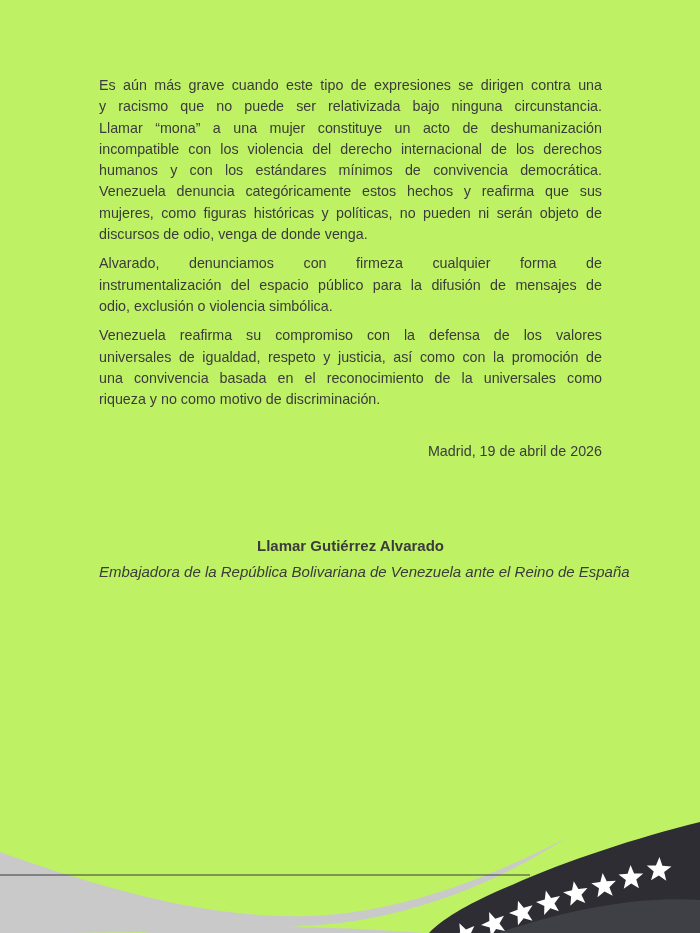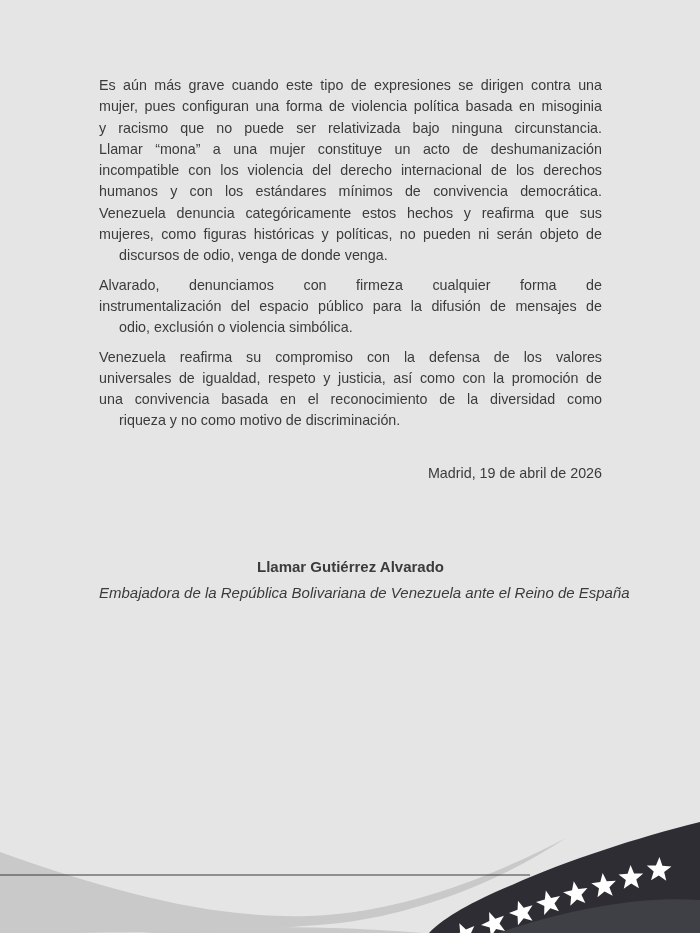--- a/index.html
+++ b/index.html
@@ -2,65 +2,64 @@
 <html><head>
 <meta charset="utf-8">
 <style>
   html,body{margin:0;padding:0;}
   body{
     width:700px;height:933px;
     background:#ffffff;
     font-family:"Liberation Sans", sans-serif;
     position:relative;overflow:hidden;
   }
-  .page{position:absolute;inset:0;background:#e5e5e5;}
+  .page{position:absolute;inset:0;background:#bef264;}
   .letter-content{
     position:absolute;left:99px;top:0;width:503px;
     color:#3b3b3b;
     font-size:14.3px;line-height:21.3px;
     padding-top:75px;
   }
   .para{margin:0 0 8px 0;}
   .jline{text-align:justify;text-align-last:justify;}
-  .jline.last{text-align-last:left;margin-left:20px;}
+  .jline.last{text-align-last:left;}
   .dateline{text-align:right;margin-top:31px;}
   .sig-name{text-align:center;font-weight:bold;margin-top:72px;font-size:15px;}
   .sig-title{
     text-align:center;font-style:italic;margin-top:5px;
     white-space:nowrap;font-size:15px;
   }
   .footer-art{position:absolute;left:0;bottom:0;width:700px;height:145px;}
   .footer-art svg{display:block;}
 </style>
 </head>
 <body>
 
 <div class="page">
 
   <div class="letter-content">
     <div class="para">
         <div class="jline">Es aún más grave cuando este tipo de expresiones se dirigen contra una</div>
-        <div class="jline">mujer, pues configuran una forma de violencia política basada en misoginia</div>
         <div class="jline">y racismo que no puede ser relativizada bajo ninguna circunstancia.</div>
         <div class="jline">Llamar “mona” a una mujer constituye un acto de deshumanización</div>
         <div class="jline">incompatible con los violencia del derecho internacional de los derechos</div>
         <div class="jline">humanos y con los estándares mínimos de convivencia democrática.</div>
         <div class="jline">Venezuela denuncia categóricamente estos hechos y reafirma que sus</div>
         <div class="jline">mujeres, como figuras históricas y políticas, no pueden ni serán objeto de</div>
         <div class="jline last">discursos de odio, venga de donde venga.</div>
       </div>
     <div class="para">
         <div class="jline">Alvarado, denunciamos con firmeza cualquier forma de</div>
         <div class="jline">instrumentalización del espacio público para la difusión de mensajes de</div>
         <div class="jline last">odio, exclusión o violencia simbólica.</div>
       </div>
     <div class="para">
         <div class="jline">Venezuela reafirma su compromiso con la defensa de los valores</div>
         <div class="jline">universales de igualdad, respeto y justicia, así como con la promoción de</div>
-        <div class="jline">una convivencia basada en el reconocimiento de la diversidad como</div>
+        <div class="jline">una convivencia basada en el reconocimiento de la universales como</div>
         <div class="jline last">riqueza y no como motivo de discriminación.</div>
       </div>
 
     <div class="dateline">Madrid, 19 de abril de 2026</div>
 
     <div class="sig-name">Llamar Gutiérrez Alvarado</div>
     <div class="sig-title">Embajadora de la República Bolivariana de Venezuela ante el Reino de España</div>
   </div>
 
   <div class="footer-art">

